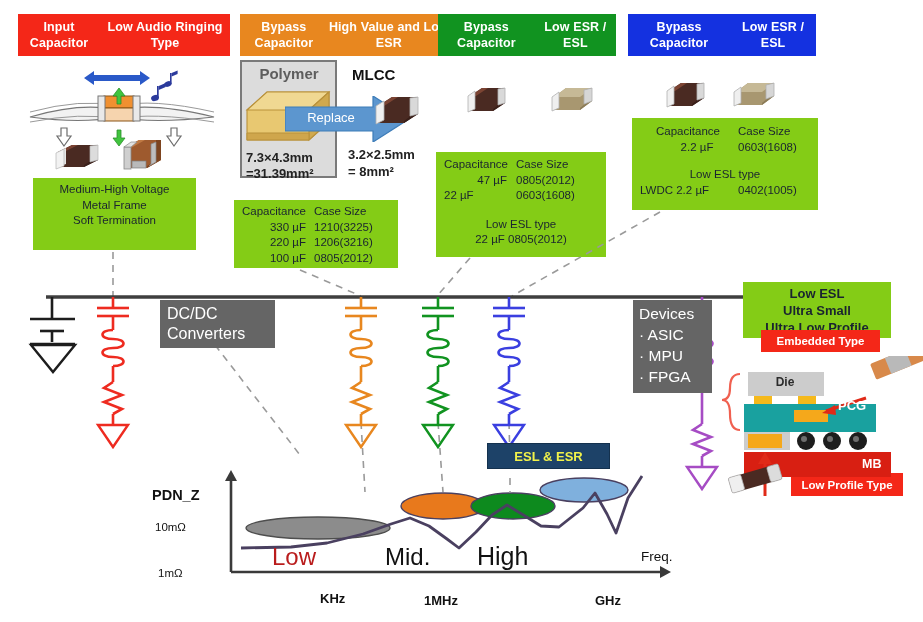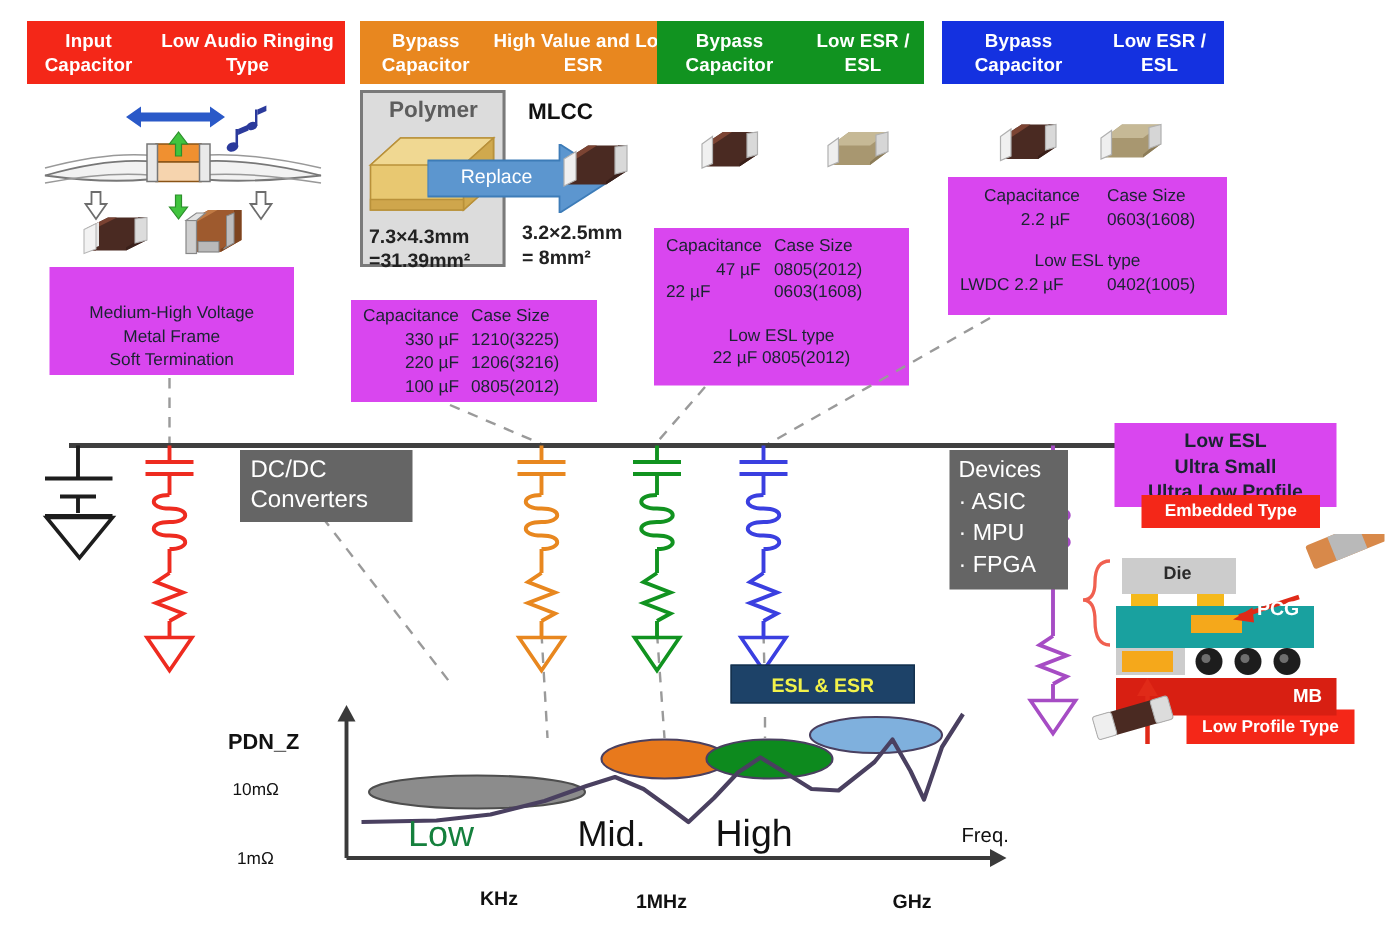--- a/index.html
+++ b/index.html
@@ -23,21 +23,21 @@
     line-height:16px;
     text-align:center;
     display:flex; flex-direction:row;
     align-items:center; justify-content:center;
     letter-spacing:0.1px;
   }
 
   
   .specbox {
     position:absolute;
-    background:#d946ef;
+    background:#84cc16;
     color:#1a2430;
     font-size:11.5px;
     line-height:15.5px;
   }
   .specbox .row { display:flex; }
   .spec-center { text-align:center; }
 
   
   .polypanel {
     position:absolute;
@@ -152,21 +152,21 @@
       <path d="M10 12 L24 4 L46 4 L46 24 L32 32 L10 32 Z" fill="#9e5a2e"></path>
       <path d="M10 12 L24 4 L30 4 L16 12 Z" fill="#c07a44"></path>
       <path d="M32 32 L46 24 L46 4 L41 4 L41 25 L32 30 Z" fill="#7d441f"></path>
       <rect x="9" y="11" width="7" height="22" fill="#cfcfcf" stroke="#888" stroke-width="0.8"></rect>
       <path d="M9 11 L16 6 L22 6 L16 11 Z" fill="#e2e2e2" stroke="#888" stroke-width="0.7"></path>
       <path d="M34 30 L41 26 L41 6 L36 8 L36 28 Z" fill="#bdbdbd" stroke="#888" stroke-width="0.7"></path>
       <rect x="17" y="25" width="14" height="7" fill="#b9b9b9" stroke="#7d7d7d" stroke-width="0.7"></rect>
     </g>
   </svg>
 
-  <div class="specbox spec-center" style="left:33px;top:178px;width:163px;height:72px;padding-top:24px;">
+  <div class="specbox spec-center" style="left:33px;top:178px;width:163px;height:72px;padding-top:4px;">
     <div>Medium-High Voltage</div>
     <div>Metal Frame</div>
     <div>Soft Termination</div>
   </div>
 
   <div class="polypanel" style="left:240px;top:60px;width:97px;height:118px;"></div>
   <div class="lbl" style="left:248px;top:65px;width:82px;text-align:center;font-weight:bold;font-size:15px;color:#5d5d5d;">Polymer</div>
   <div class="lbl" style="left:352px;top:66px;width:60px;text-align:left;font-weight:bold;font-size:15px;color:#111;">MLCC</div>
 
   <svg class="abs" style="left:243px;top:88px;" width="92" height="62" viewBox="0 0 92 62">
@@ -394,21 +394,21 @@
 
     <path d="M46 88 L96 87 L132 83 L168 74 L196 64 L215 58 L234 66 L252 79 L264 88
              L281 72 L297 55 L312 45 L330 56 L346 66 L364 67 L388 48 L400 33
              L412 54 L421 73 L433 38 L447 16" fill="none" stroke="#4a4060" stroke-width="2.8" stroke-linejoin="round"></path>
   </svg>
 
   <div class="lbl" style="left:152px;top:487px;font-weight:bold;font-size:14.5px;color:#111;">PDN_Z</div>
   <div class="lbl" style="left:155px;top:521px;font-size:11.5px;color:#111;">10mΩ</div>
   <div class="lbl" style="left:158px;top:567px;font-size:11.5px;color:#111;">1mΩ</div>
 
-  <div class="lbl" style="left:272px;top:543px;font-size:24px;color:#15803d;text-align:right;">Low</div>
+  <div class="lbl" style="left:272px;top:543px;font-size:24px;color:#b91c1c;text-align:right;">Low</div>
   <div class="lbl" style="left:385px;top:543px;font-size:24px;color:#111;">Mid.</div>
   <div class="lbl" style="left:477px;top:542px;font-size:25px;color:#111;">High</div>
   <div class="lbl" style="left:641px;top:549px;font-weight:normal;font-size:13.5px;color:#111;">Freq.</div>
 
   <div class="lbl" style="left:320px;top:591px;font-weight:bold;font-size:13px;color:#111;">KHz</div>
   <div class="lbl" style="left:424px;top:593px;font-weight:bold;font-size:13px;color:#111;">1MHz</div>
   <div class="lbl" style="left:595px;top:593px;font-weight:bold;font-size:13px;color:#111;">GHz</div>
 
   <div class="navytag" style="left:459px;top:443px;width:123px;height:26px;margin-left:28px;">ESL &amp; ESR</div>
 

